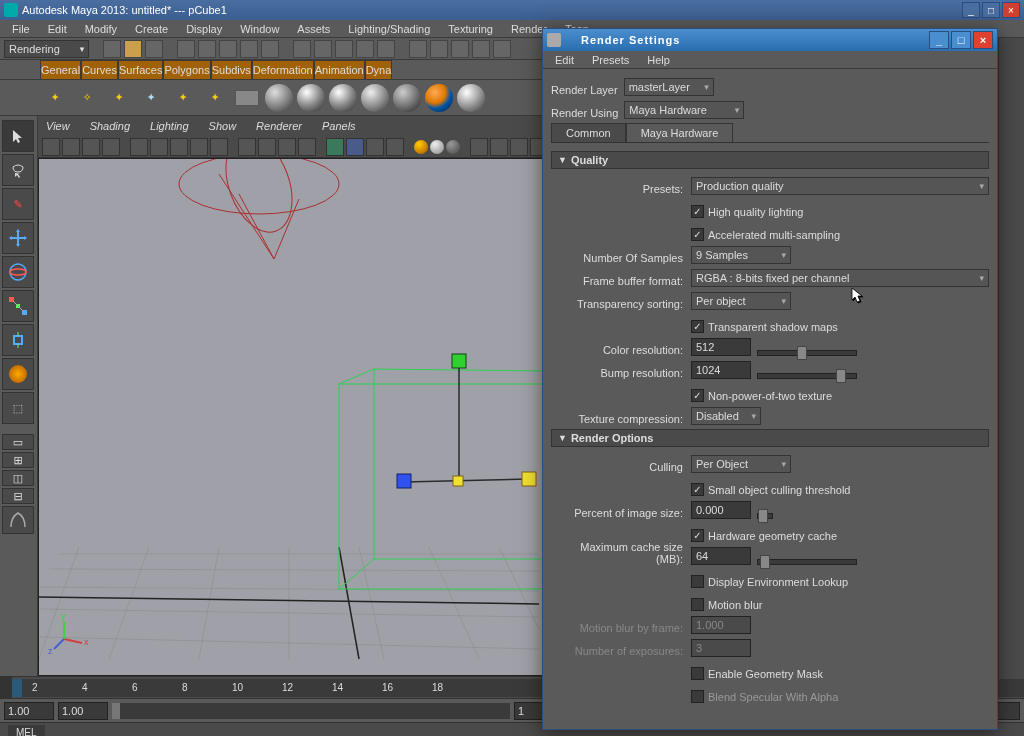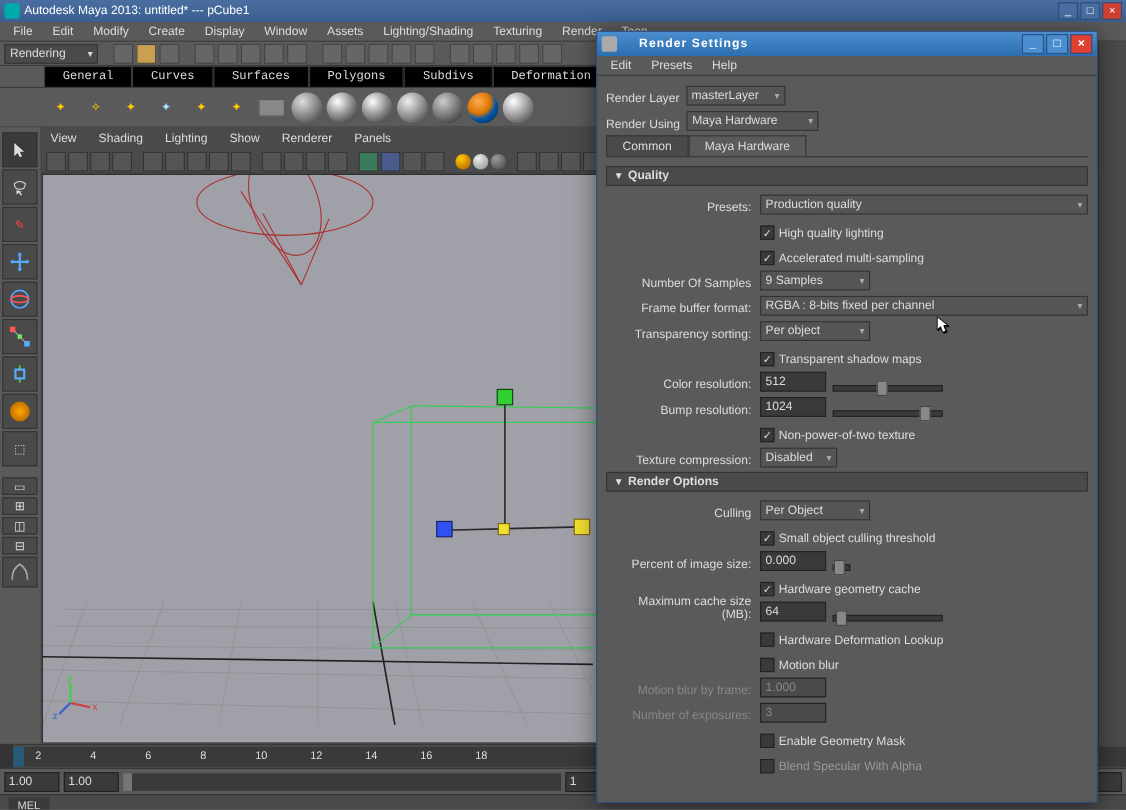--- a/index.html
+++ b/index.html
@@ -16,33 +16,33 @@
 
 .menubar { height: 18px; background: #5a5a5a; display: flex; align-items: center; padding: 0 4px; gap: 2px; border-bottom: 1px solid #3a3a3a; font-size: 11px; }
 .menubar span { padding: 2px 8px; cursor: pointer; }
 
 .shelf-row { height: 22px; background: #5a5a5a; display: flex; align-items: center; padding: 2px 4px; gap: 3px; border-bottom: 1px solid #3a3a3a; }
 .shelf-dropdown { background: #4a4a4a; border: 1px solid #333; padding: 1px 4px; height: 18px; display: flex; align-items: center; gap: 20px; font-size: 11px; }
 .shelf-dropdown::after { content: "▾"; font-size: 9px; }
 .shelf-icon { width: 18px; height: 18px; background: #666; border: 1px solid #444; }
 
 .shelf-tabs { height: 20px; background: #5a5a5a; display: flex; align-items: flex-end; padding: 0 40px; gap: 0; border-bottom: 1px solid #3a3a3a; font-size: 11px; }
-.shelf-tab { padding: 3px 16px; background: #000000; border: 1px solid #3a3a3a; border-bottom: none; cursor: pointer; font-family: Liberation Mono, monospace; }
+.shelf-tab { padding: 3px 0; background: #a16207; border: 1px solid #3a3a3a; border-bottom: none; cursor: pointer; }
 
 .shelf-icons { height: 36px; background: #5a5a5a; display: flex; align-items: center; padding: 2px 40px; gap: 2px; border-bottom: 1px solid #3a3a3a; }
 .shelf-tool { width: 30px; height: 30px; border-radius: 15px; display: flex; align-items: center; justify-content: center; }
 .ball { width: 28px; height: 28px; border-radius: 50%; }
 
 .main-area { display: flex; height: 560px; background: #5a5a5a; }
 .toolbox { width: 38px; background: #5a5a5a; display: flex; flex-direction: column; gap: 2px; padding: 4px 2px; border-right: 1px solid #3a3a3a; }
 .tool { width: 32px; height: 32px; background: #4a4a4a; border: 1px solid #333; display: flex; align-items: center; justify-content: center; cursor: pointer; }
 .tool.sel { background: #3a3a3a; }
 
 .viewport-area { flex: 1; background: #5a5a5a; display: flex; flex-direction: column; }
-.view-menubar { height: 20px; background: #4a4a4a; display: flex; align-items: center; padding: 0 0; gap: 4px; font-size: 11px; }
+.view-menubar { height: 20px; background: #4a4a4a; display: flex; align-items: center; padding: 0 0; gap: 4px; font-size: 11px; font-style: italic; }
 .view-menubar span { padding: 2px 8px; cursor: pointer; }
 .view-toolbar { height: 22px; background: #4a4a4a; display: flex; align-items: center; padding: 2px 4px; gap: 2px; border-bottom: 1px solid #333; }
 .vt-icon { width: 18px; height: 18px; background: #555; border: 1px solid #333; }
 .vt-ball { width: 14px; height: 14px; border-radius: 50%; }
 
 .viewport { flex: 1; background: #a0a0a8; position: relative; overflow: hidden; border: 1px solid #222; }
 
 .timeline { height: 22px; background: #4a4a4a; display: flex; align-items: center; border-top: 1px solid #333; }
 .time-ruler { flex: 1; height: 18px; background: #3a3a3a; position: relative; font-size: 10px; }
 .time-controls { height: 24px; background: #5a5a5a; display: flex; align-items: center; padding: 2px 4px; gap: 4px; border-top: 1px solid #333; }
@@ -523,21 +523,21 @@
     <div class="dlg-row">
       <div class="dlg-label">Maximum cache size (MB):</div>
       <input class="dlg-input" value="64" style="">
       <div class="dlg-slider">
           <div class="dlg-slider-thumb" style="left:2%"></div>
         </div>
     </div>
     <div class="dlg-row">
         <div class="dlg-label"></div>
       <div class="dlg-check"></div>
-      <span>Hardware Deformation Lookup</span>
+      <span>Display Environment Lookup</span>
     </div>
     <div class="dlg-row">
         <div class="dlg-label"></div>
       <div class="dlg-check"></div>
       <span>Motion blur</span>
     </div>
     <div class="dlg-row">
       <div class="dlg-label disabled">Motion blur by frame:</div>
       <input class="dlg-input disabled" disabled="" value="1.000" style="">
     </div>

